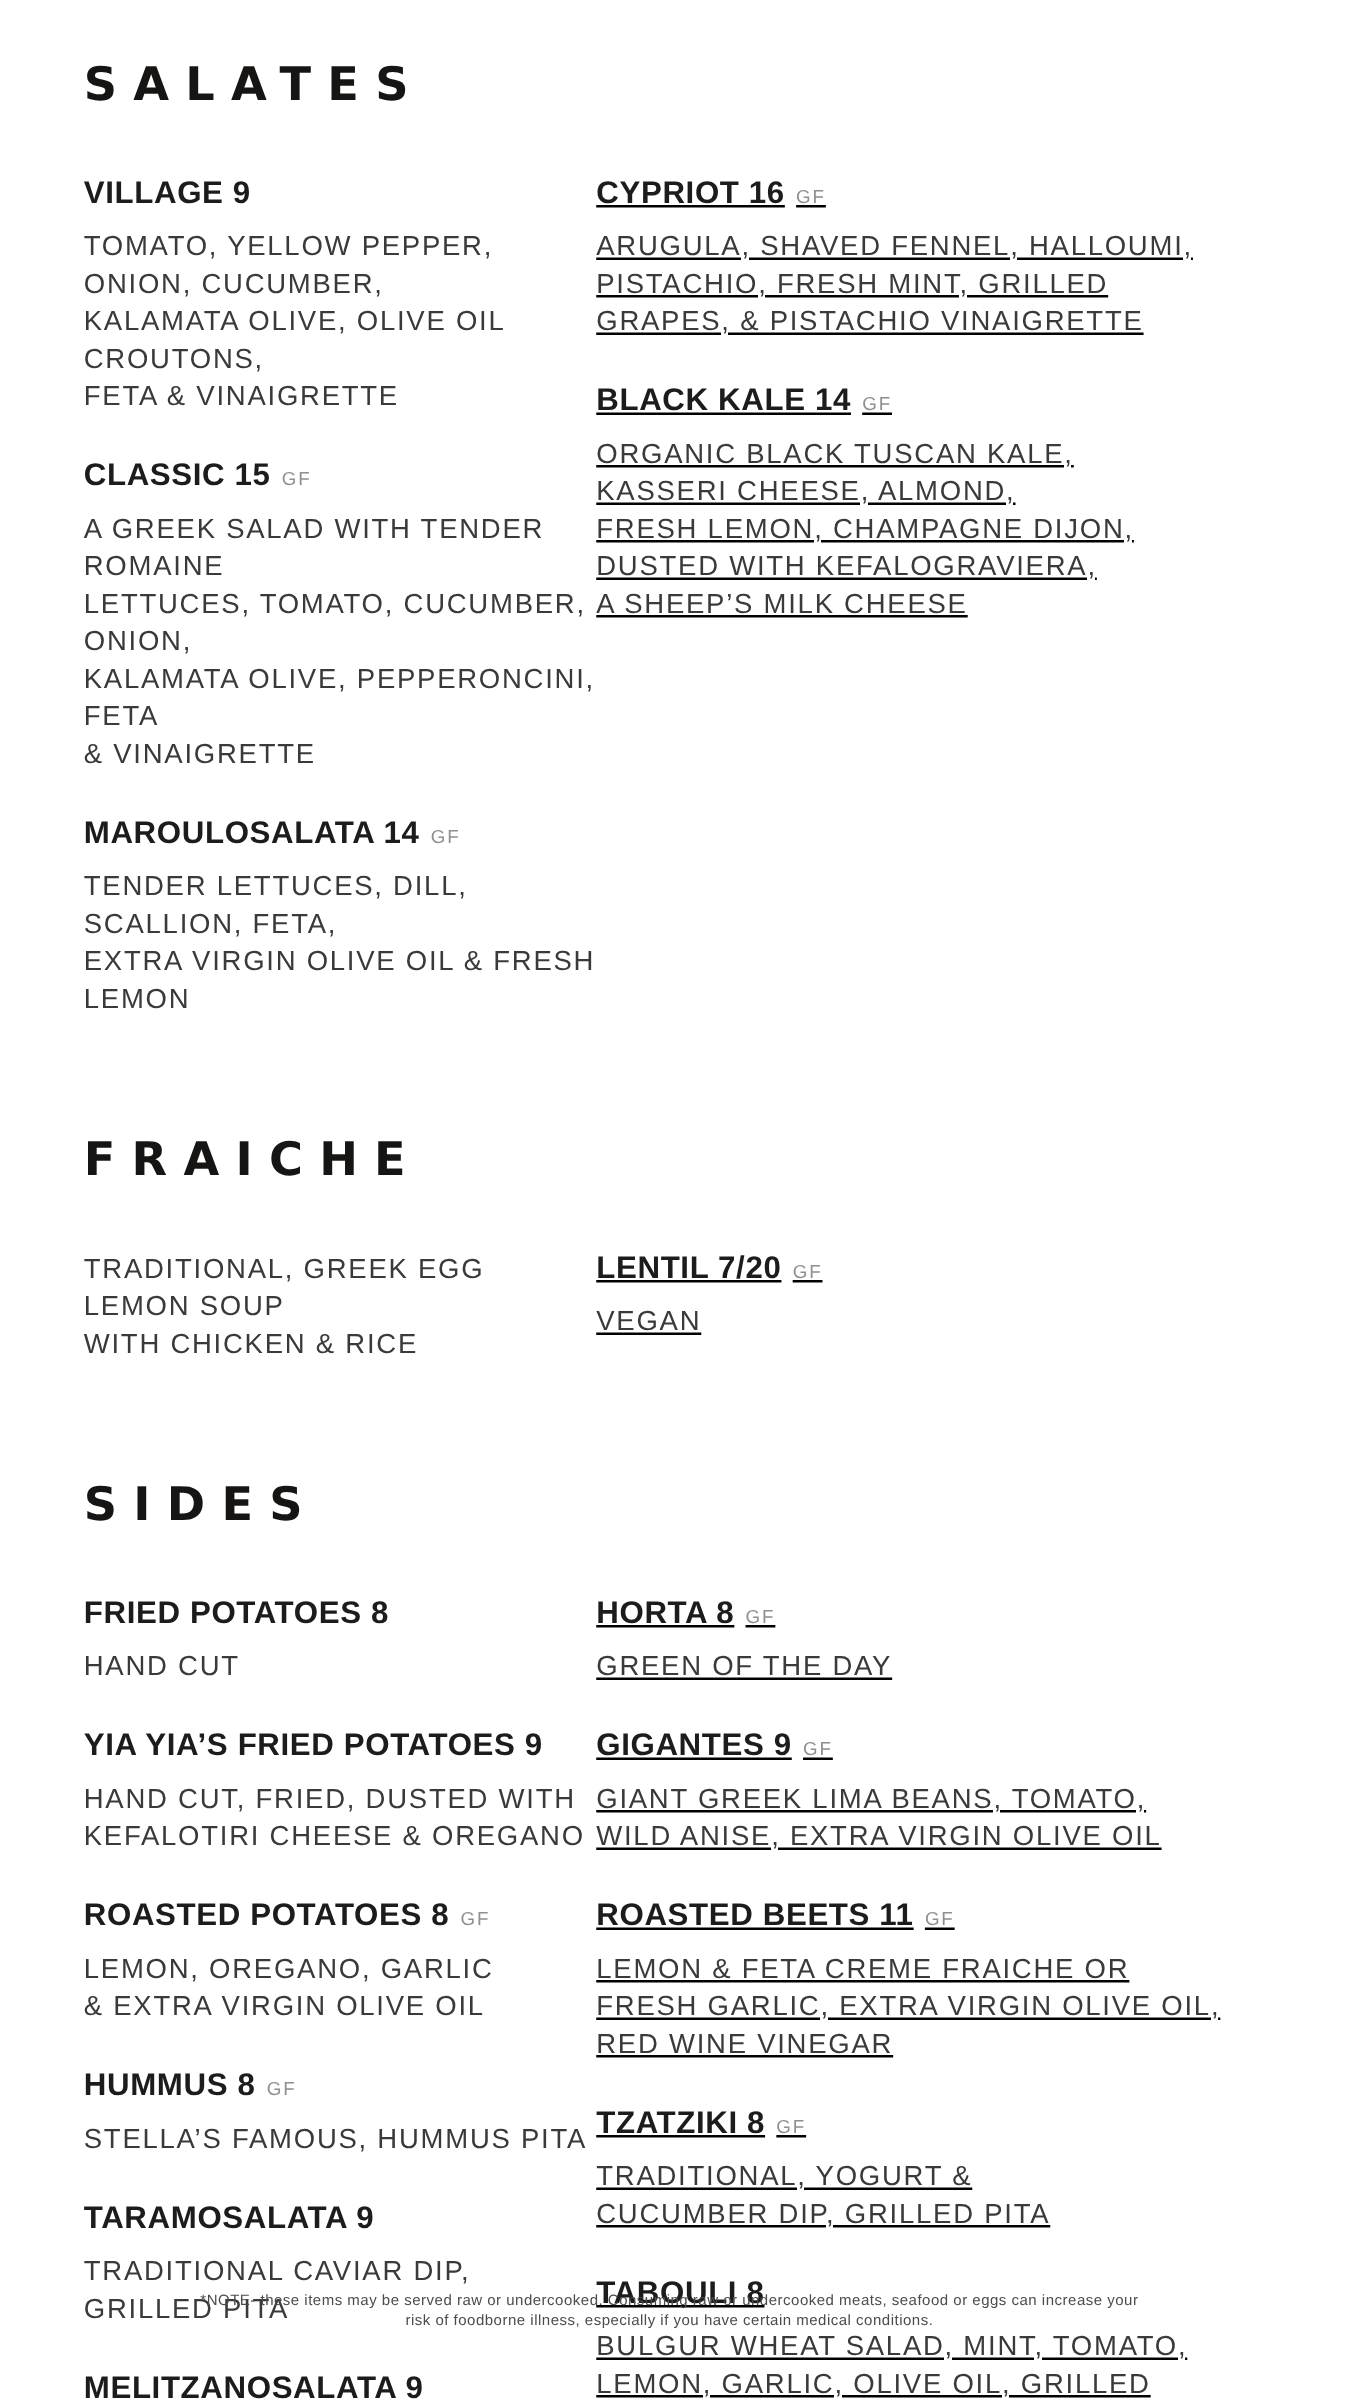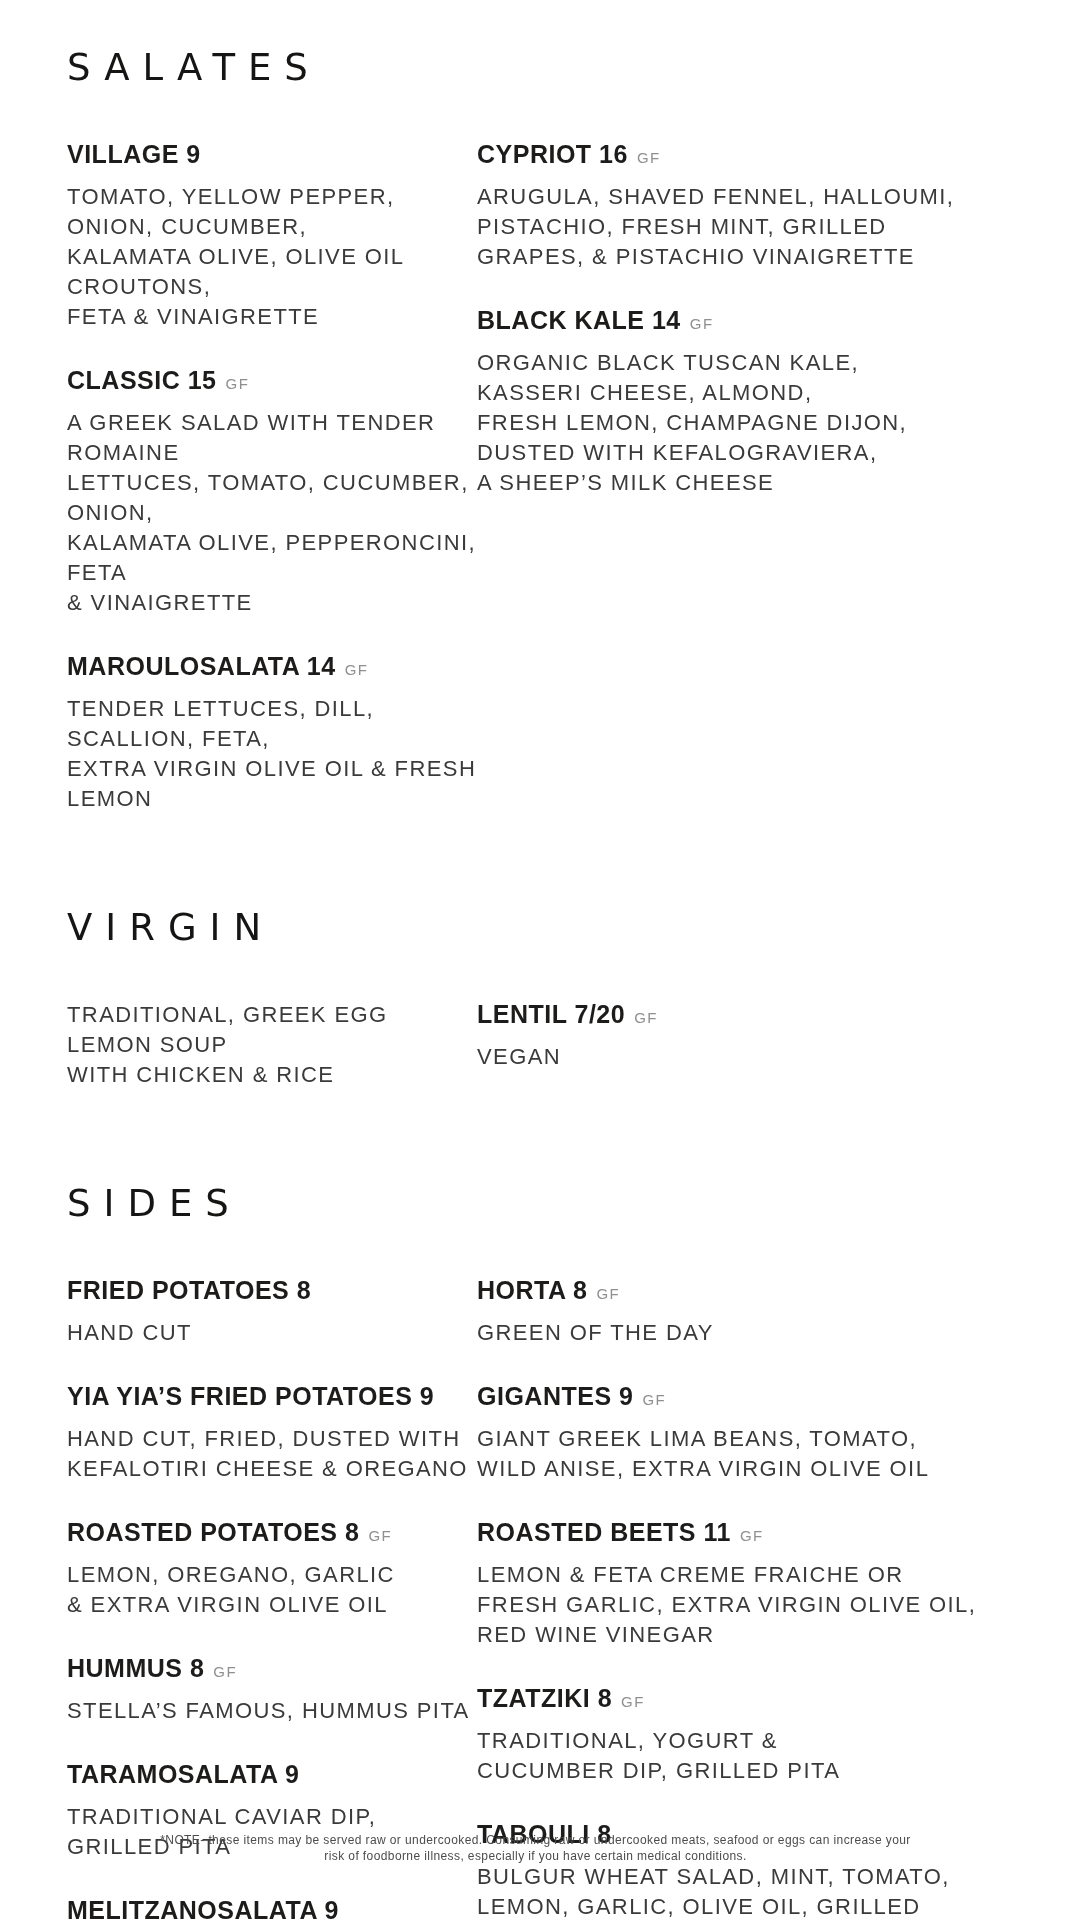--- a/index.html
+++ b/index.html
@@ -8,32 +8,32 @@
     background: #ffffff;
     position: relative;
     overflow: hidden;
     font-family: "Liberation Sans", sans-serif;
     -webkit-font-smoothing: antialiased;
   }
   .menu { padding: 46px 0 0 67px; }
 
   .section-heading {
     font-family: "DejaVu Sans", sans-serif;
-    font-weight: 400;
+    font-weight: 700;
     font-size: 37px;
     letter-spacing: 13px;
     color: #161514;
     line-height: 44px;
     margin: 0 0 50px 0;
   }
   .section + .section .section-heading { margin-top: 58px; }
 
   .columns { display: flex; align-items: flex-start; }
   .col-left  { width: 410px; flex-shrink: 0; }
-  .col-right { width: 500px; }
+  .col-right { width: 500px; text-decoration: underline; }
 
   .item { margin-bottom: 34px; }
   .item-title {
     font-size: 25px;
     font-weight: bold;
     letter-spacing: 0.5px;
     color: #1d1c1b;
     line-height: 29px;
     margin-bottom: 10px;
   }
@@ -104,21 +104,21 @@
 KASSERI CHEESE, ALMOND,
 FRESH LEMON, CHAMPAGNE DIJON,
 DUSTED WITH KEFALOGRAVIERA,
 A SHEEP’S MILK CHEESE</div>
         </div>
       </div>
     </div>
   </div>
 
   <div class="section">
-    <h1 class="section-heading">VIRGIN</h1>
+    <h1 class="section-heading">FRAICHE</h1>
     <div class="columns">
       <div class="col-left">
         <div class="item">
           <div class="desc">TRADITIONAL, GREEK EGG LEMON SOUP
 WITH CHICKEN &amp; RICE</div>
         </div>
       </div>
       <div class="col-right">
         <div class="item">
           <div class="item-title"><span>LENTIL 7/20</span><span class="gf">GF</span></div>

